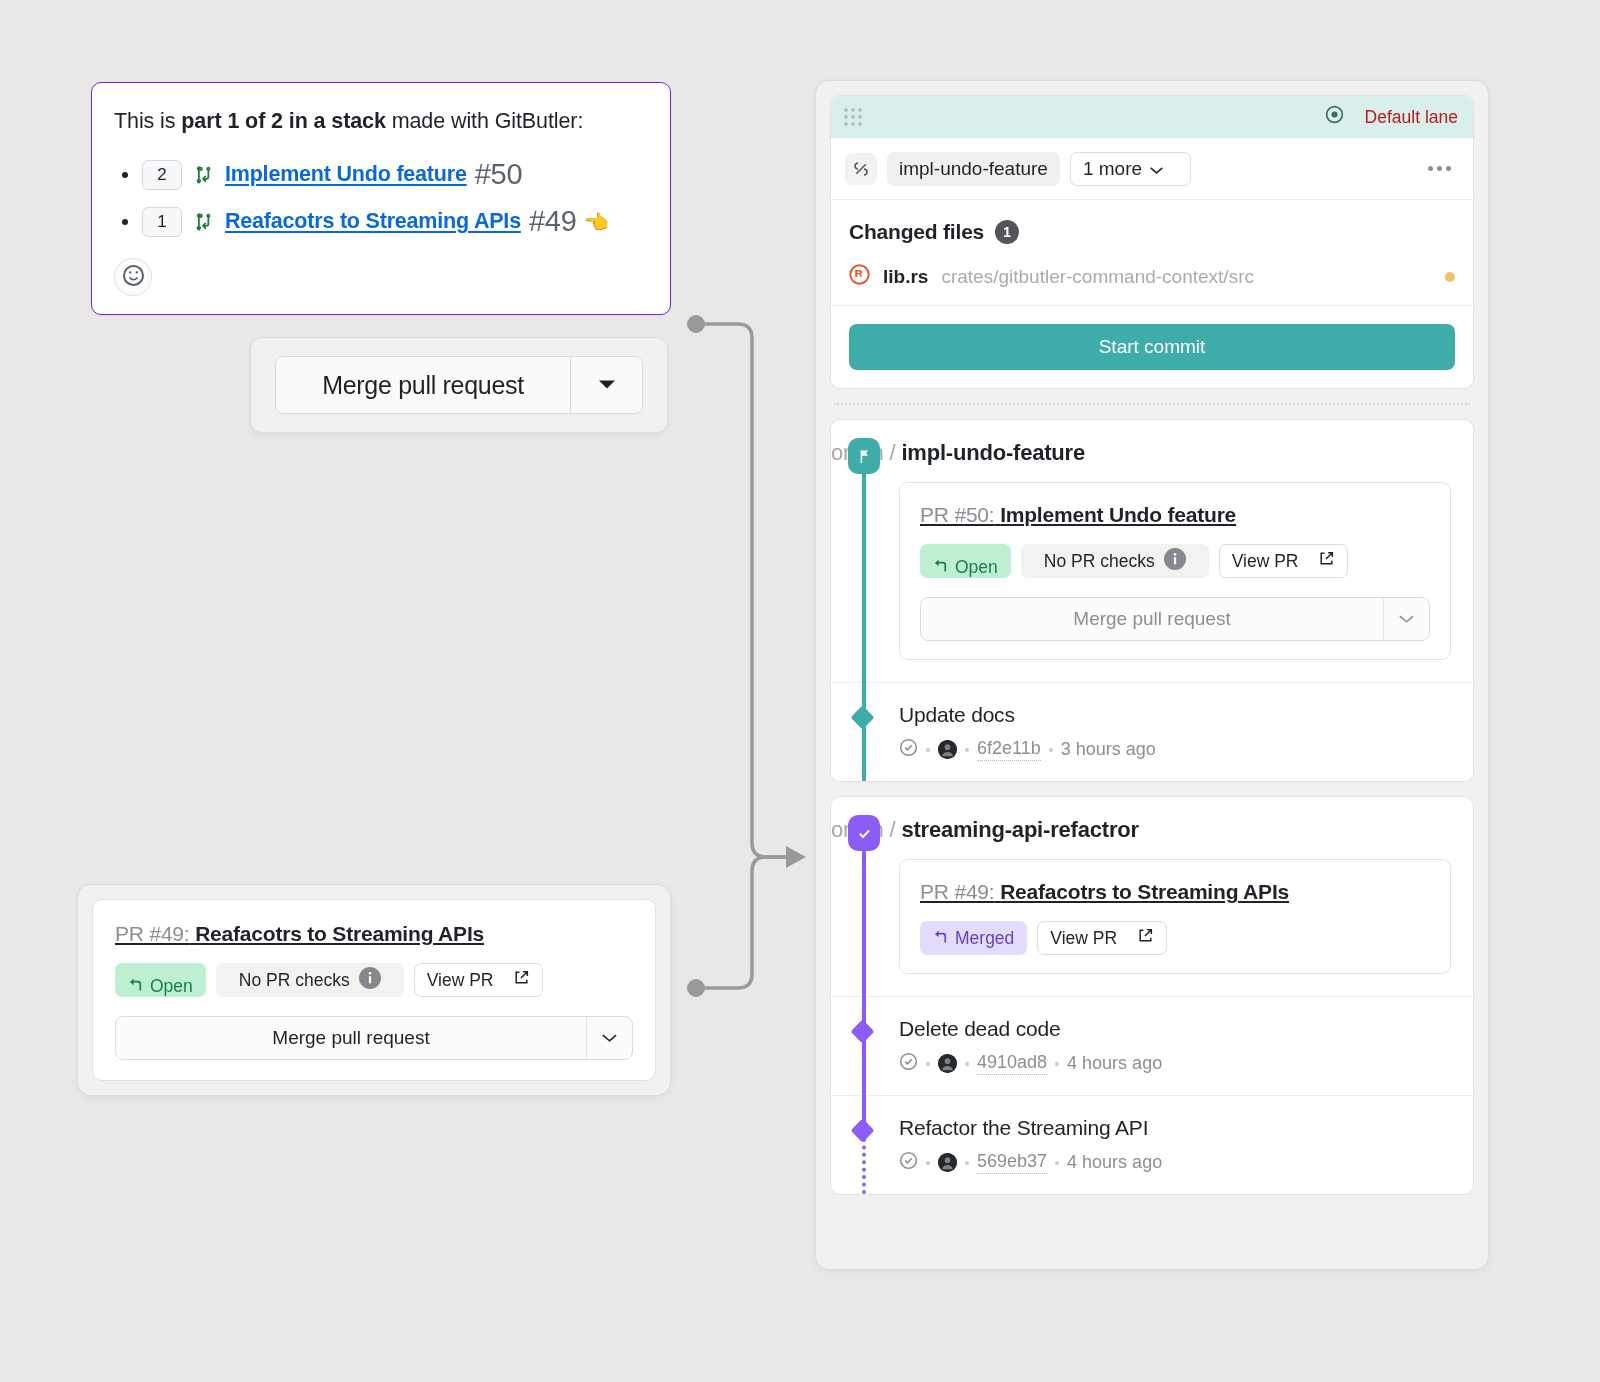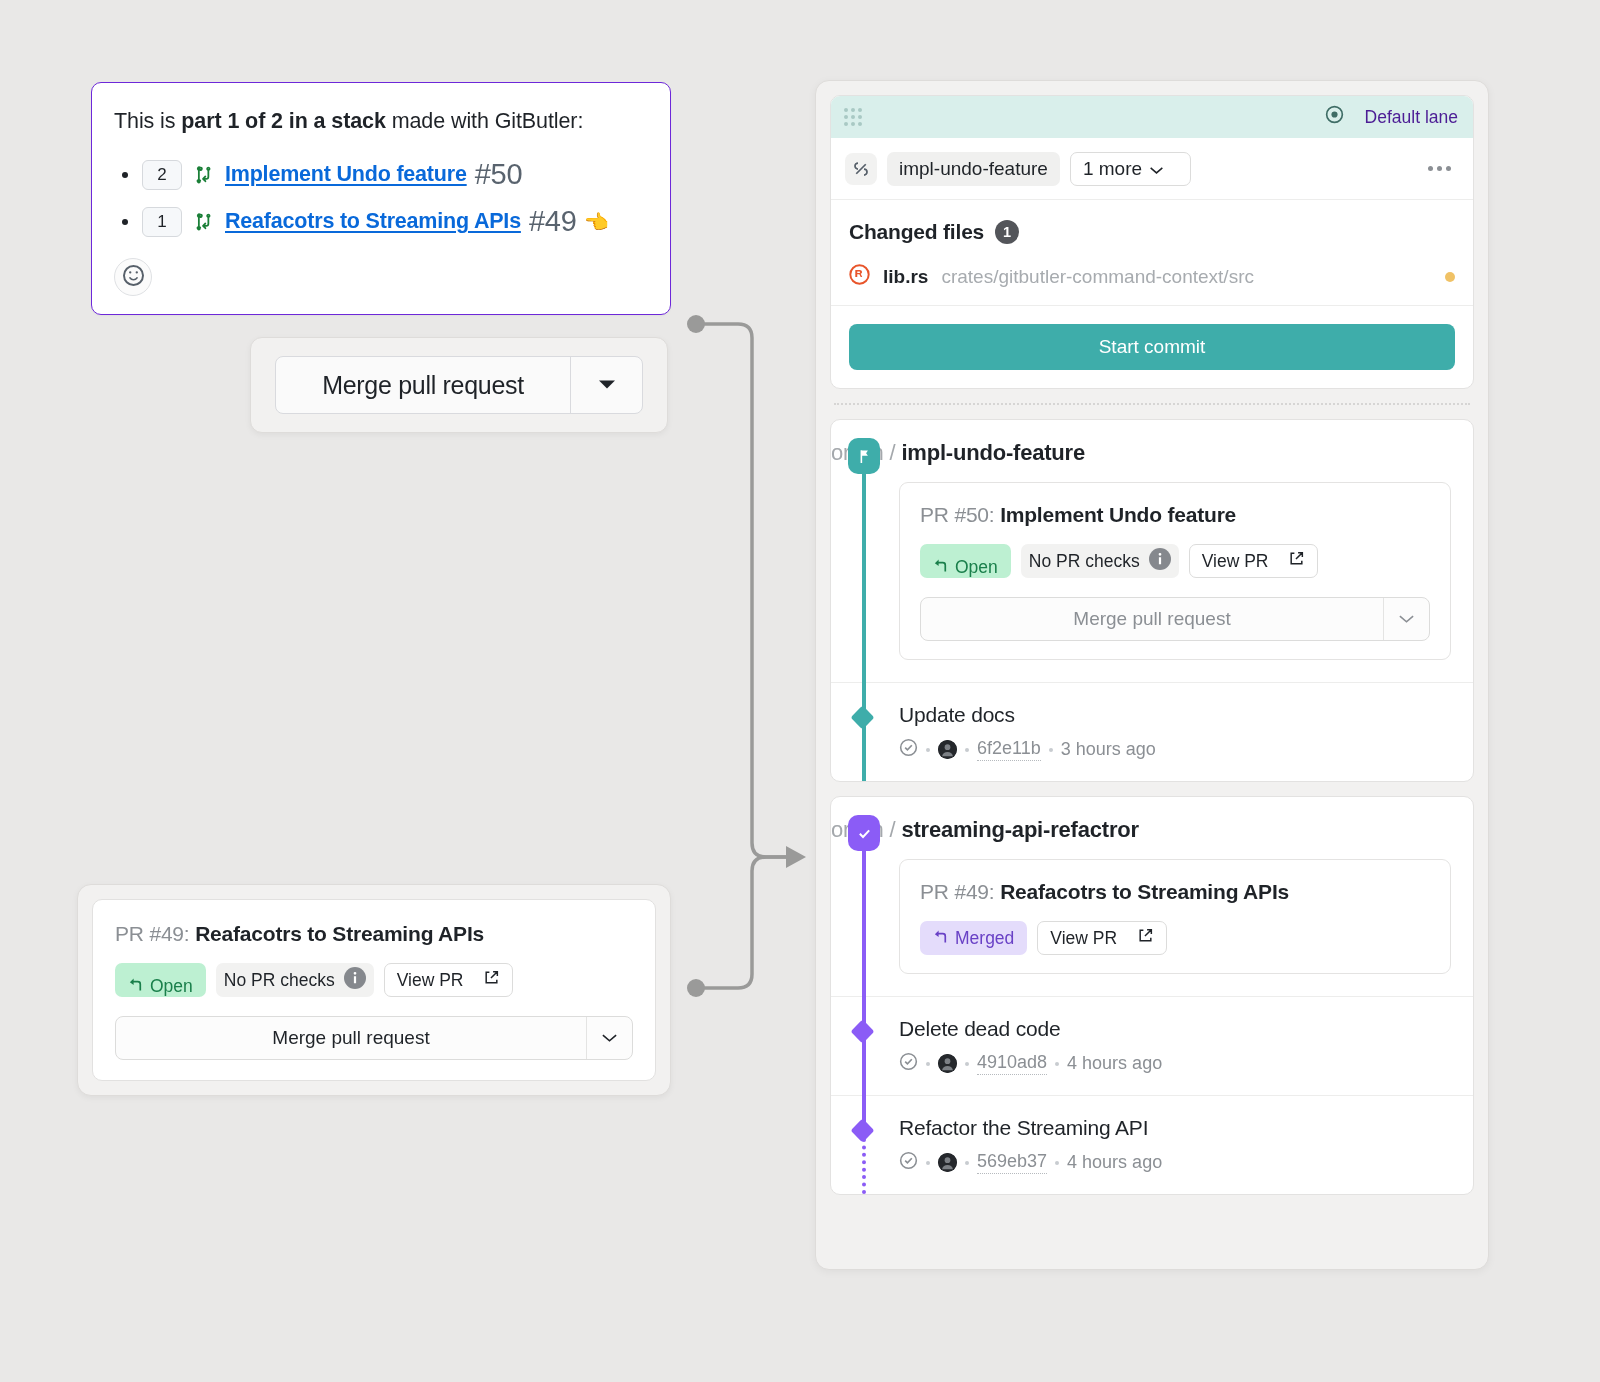--- a/index.html
+++ b/index.html
@@ -67,38 +67,38 @@
   
   .pr-card-out {
     position: absolute; left: 77px; top: 884px; width: 594px;
     background: #f2f1f0; border: 1px solid #dedcda; border-radius: 14px; padding: 14px;
     box-shadow: 0 2px 6px rgba(0,0,0,0.05);
   }
   .pr-card-in {
     background: #ffffff; border: 1px solid #e2e1e0; border-radius: 10px;
     padding: 22px 22px 20px 22px;
   }
-  .pr-title { font-size: 21px; color: #1f2328; letter-spacing: -0.2px; }
+  .pr-title { font-size: 21px; color: #1f2328; letter-spacing: -0.2px; text-decoration: underline; }
   .pr-title .muted { color: #8b8f94; }
   .pr-title b { font-weight: bold; }
   .badge-row { display: flex; align-items: center; gap: 10px; margin-top: 17px; }
   .badge-open {
     background: #bdf0d2; color: #1a7f4b; font-size: 17.5px; font-weight: 500;
     border-radius: 7px; height: 34px; display: inline-flex; align-items: flex-end;
     gap: 7px; padding: 0 13px;
   }
   .badge-merged {
     background: #e4dcfb; color: #6941c6; font-size: 17.5px; font-weight: 500;
     border-radius: 7px; height: 34px; display: inline-flex; align-items: center;
     gap: 7px; padding: 0 13px;
   }
   .badge-checks {
     background: #f2f2f1; color: #1f2328; font-size: 17.5px; font-weight: 500;
     border-radius: 7px; height: 34px; display: inline-flex; align-items: center;
-    gap: 9px; padding: 0 8px;
+    gap: 9px; padding: 0 23px;
   }
   .badge-view {
     background: #ffffff; border: 1px solid #dcdcdb; color: #1f2328;
     font-size: 17.5px; font-weight: 500; border-radius: 7px; height: 34px;
     display: inline-flex; align-items: center; gap: 20px; padding: 0 12px;
   }
   .merge-inline {
     display: flex; margin-top: 19px; height: 44px;
     border: 1px solid #dcdcdb; border-radius: 8px; background: #fcfcfc; overflow: hidden;
   }
@@ -122,21 +122,21 @@
   }
   .lane-card {
     background: #ffffff; border: 1px solid #e3e2e1; border-radius: 10px; overflow: hidden;
   }
   .lane-header {
     background: #d9efeb; height: 42px; display: flex; align-items: center;
     justify-content: space-between; padding: 0 15px 0 13px;
   }
   .drag-grid { display: grid; grid-template-columns: repeat(3, 4px); gap: 3px; }
   .drag-dot { width: 4px; height: 4px; border-radius: 50%; background: #a9c9c4; }
-  .lane-label { display: flex; align-items: center; gap: 21px; font-size: 17.5px; color: #4c1d95; font-weight: 500; }
+  .lane-label { display: flex; align-items: center; gap: 21px; font-size: 17.5px; color: #b91c1c; font-weight: 500; }
 
   .branch-row {
     display: flex; align-items: center; height: 62px; padding: 0 16px 0 14px;
     border-bottom: 1px solid #ededec; gap: 10px;
   }
   .branch-ico {
     width: 32px; height: 32px; border-radius: 8px; background: #f2f2f1;
     display: flex; align-items: center; justify-content: center;
   }
   .branch-chip {

